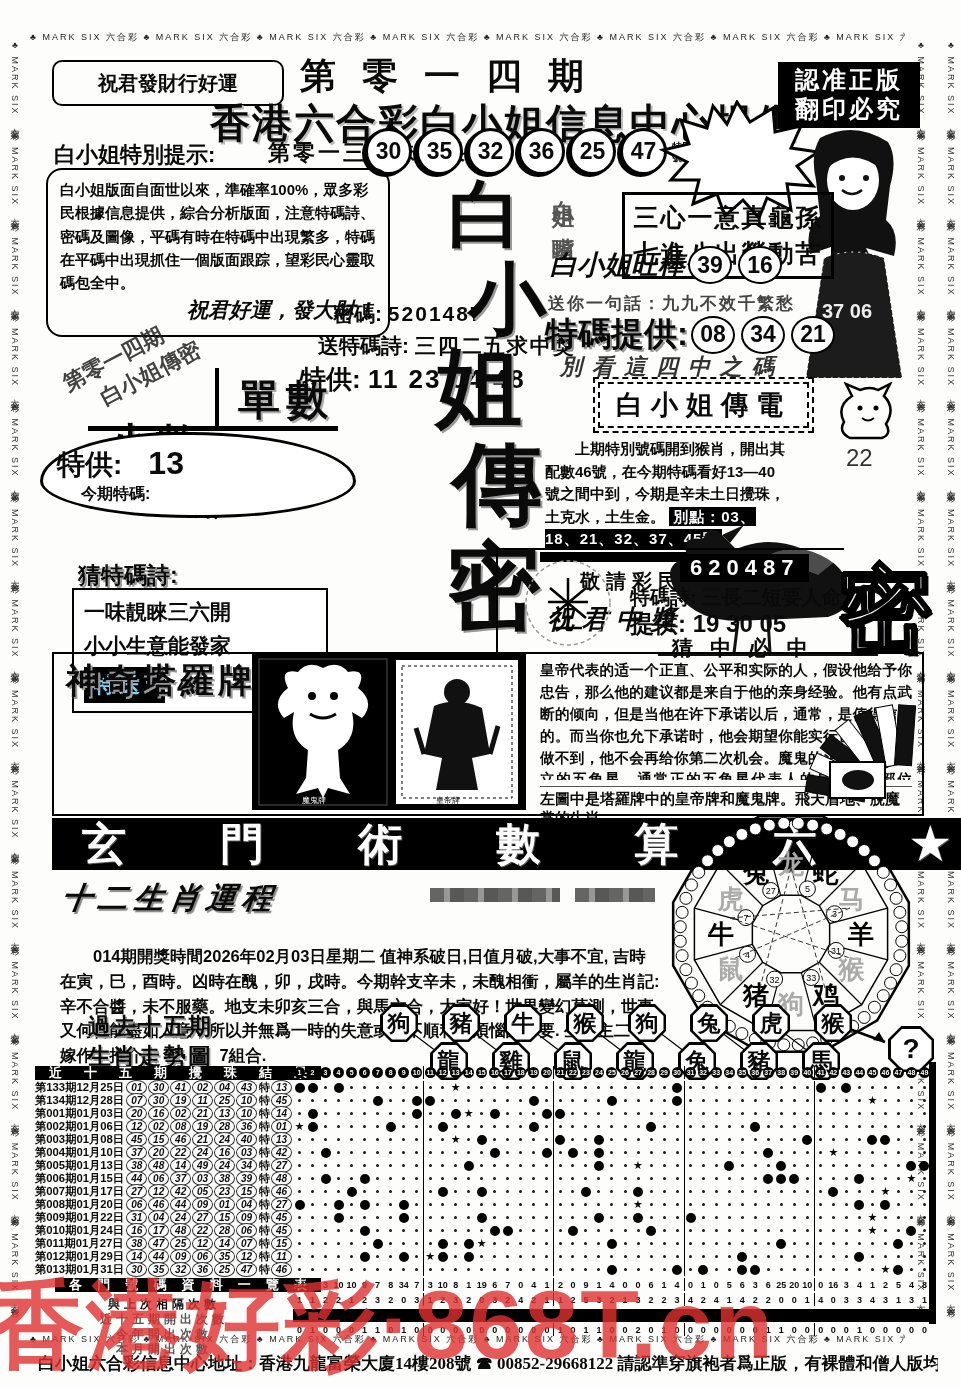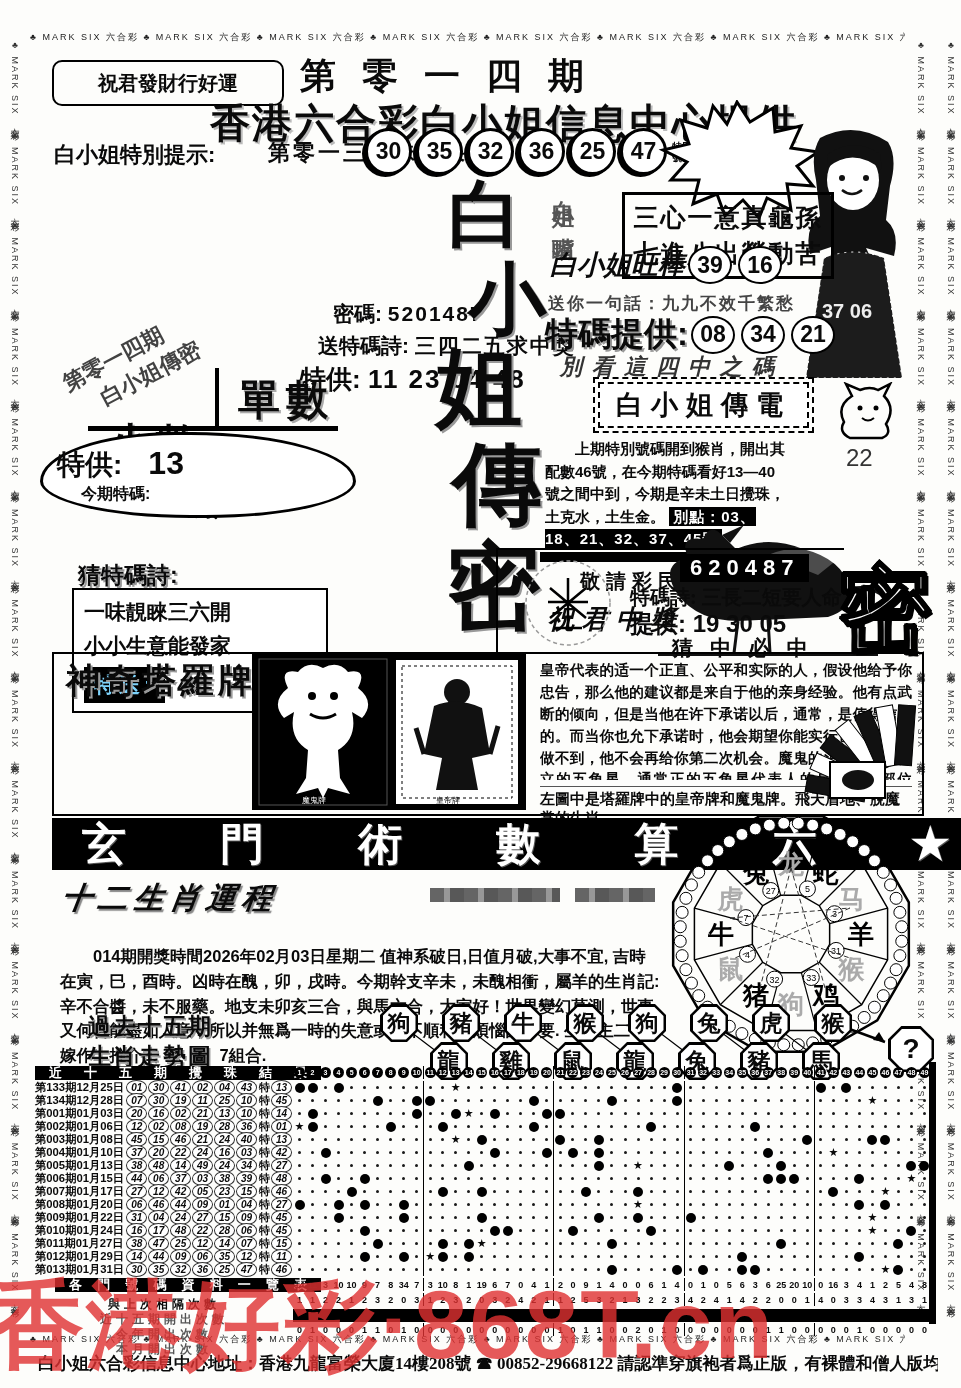--- a/index.html
+++ b/index.html
@@ -99,20 +99,24 @@
   <div class="abs vstrip" id="strip-left" style="left:2px;top:40px;height:1290px;">♣ MARK SIX 六合彩 ♣ MARK SIX 六合彩 ♣ MARK SIX 六合彩 ♣ MARK SIX 六合彩 ♣ MARK SIX 六合彩 ♣ MARK SIX 六合彩 ♣ MARK SIX 六合彩 ♣ MARK SIX 六合彩 ♣ MARK SIX 六合彩 ♣ MARK SIX 六合彩 ♣ MARK SIX 六合彩 ♣ MARK SIX 六合彩 ♣ MARK SIX 六合彩 ♣ MARK SIX 六合彩 ♣ MARK SIX 六合彩 ♣ MARK SIX 六合彩 ♣ MARK SIX 六合彩 ♣ MARK SIX 六合彩 </div>
   <div class="abs vstrip" id="strip-right1" style="left:908px;top:40px;height:1290px;">♣ MARK SIX 六合彩 ♣ MARK SIX 六合彩 ♣ MARK SIX 六合彩 ♣ MARK SIX 六合彩 ♣ MARK SIX 六合彩 ♣ MARK SIX 六合彩 ♣ MARK SIX 六合彩 ♣ MARK SIX 六合彩 ♣ MARK SIX 六合彩 ♣ MARK SIX 六合彩 ♣ MARK SIX 六合彩 ♣ MARK SIX 六合彩 ♣ MARK SIX 六合彩 ♣ MARK SIX 六合彩 ♣ MARK SIX 六合彩 ♣ MARK SIX 六合彩 ♣ MARK SIX 六合彩 ♣ MARK SIX 六合彩 </div>
   <div class="abs vstrip" id="strip-right2" style="left:938px;top:40px;height:1290px;">♣ MARK SIX 六合彩 ♣ MARK SIX 六合彩 ♣ MARK SIX 六合彩 ♣ MARK SIX 六合彩 ♣ MARK SIX 六合彩 ♣ MARK SIX 六合彩 ♣ MARK SIX 六合彩 ♣ MARK SIX 六合彩 ♣ MARK SIX 六合彩 ♣ MARK SIX 六合彩 ♣ MARK SIX 六合彩 ♣ MARK SIX 六合彩 ♣ MARK SIX 六合彩 ♣ MARK SIX 六合彩 ♣ MARK SIX 六合彩 ♣ MARK SIX 六合彩 ♣ MARK SIX 六合彩 ♣ MARK SIX 六合彩 </div>
   <div class="abs" style="left:929px;top:1062px;width:7px;height:262px;background:#000;"></div>
 
   <div class="abs box2" style="left:52px;top:60px;width:212px;">
     <div>祝君發財行好運</div>
   </div>
   <div class="abs issue" style="left:300px;top:52px;">第零一四期</div>
   <div class="abs maintitle" style="left:210px;top:96px;">香港六合彩白小姐信息中心提供</div>
+  <div class="abs stampbox" style="left:778px;top:62px;width:138px;">
+    <div>認准正版</div>
+    <div>翻印必究</div>
+  </div>
 
   <div class="abs tiplabel" style="left:54px;top:140px;">白小姐特別提示:</div>
   <div class="abs tiplabel serifd" style="left:268px;top:138px;letter-spacing:3px;">第零一三攪珠結果</div>
   <div class="abs" style="left:365px;top:128px;display:flex;align-items:center;">
     <span class="ball">30</span>
     <span class="ball">35</span>
     <span class="ball">32</span>
     <span class="ball">36</span>
     <span class="ball">25</span>
     <span class="ball">47</span>
@@ -131,20 +135,24 @@
     <ellipse cx="63" cy="52" rx="26" ry="30" fill="#fff"></ellipse>
     <path d="M37 40 Q63 18 92 42 L90 26 Q64 8 38 26Z" fill="#111"></path>
     <path d="M52 62 q10 8 20 0" stroke="#111" stroke-width="2.5" fill="none"></path>
     <circle cx="52" cy="50" r="3" fill="#111"></circle>
       <circle cx="76" cy="50" r="3" fill="#111"></circle>
     <path d="M34 130 Q64 118 94 130 L112 250 L16 250 Z" fill="#1c1c1c"></path>
     <path d="M34 130 Q64 118 94 130 L112 250 L16 250 Z" fill="none" stroke="#fff" stroke-width="1" stroke-dasharray="2 5"></path>
     <text x="32" y="190" fill="#eee" font-size="20" font-weight="bold">37 06</text>
   </svg>
 
+  <div class="abs intro" style="left:46px;top:168px;width:316px;">
+    <span>白小姐版面自面世以來，準確率100%，眾多彩民根據信息提供，綜合分析版面，注意特碼詩、密碼及圖像，平碼有時在特碼中出現繁多，特碼在平碼中出現抓住一個版面跟踪，望彩民心靈取碼包全中。</span>
+    <div class="wish">祝君好運，發大財！</div>
+  </div>
 
   <div class="abs kv" style="left:333px;top:300px;">
     <span>密碼:</span>
     <span class="v">5201487</span>
   </div>
   <div class="abs kv" style="left:318px;top:332px;">
     <span>送特碼詩:</span>
     <span class="v serifd">三四二五求中獎</span>
   </div>
   <div class="abs kv" style="left:300px;top:362px;font-size:26px;">

